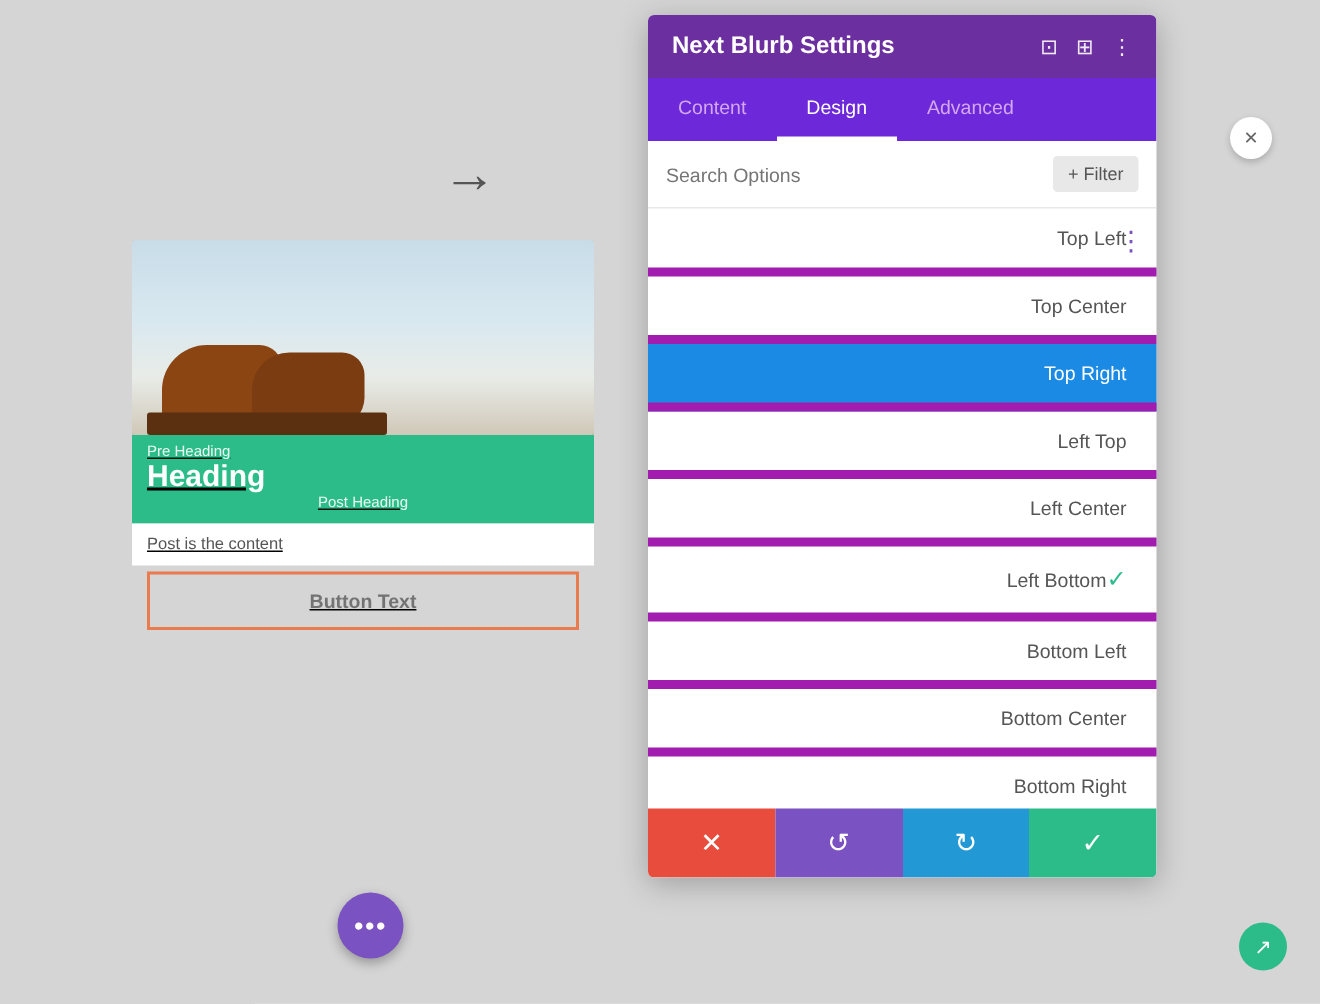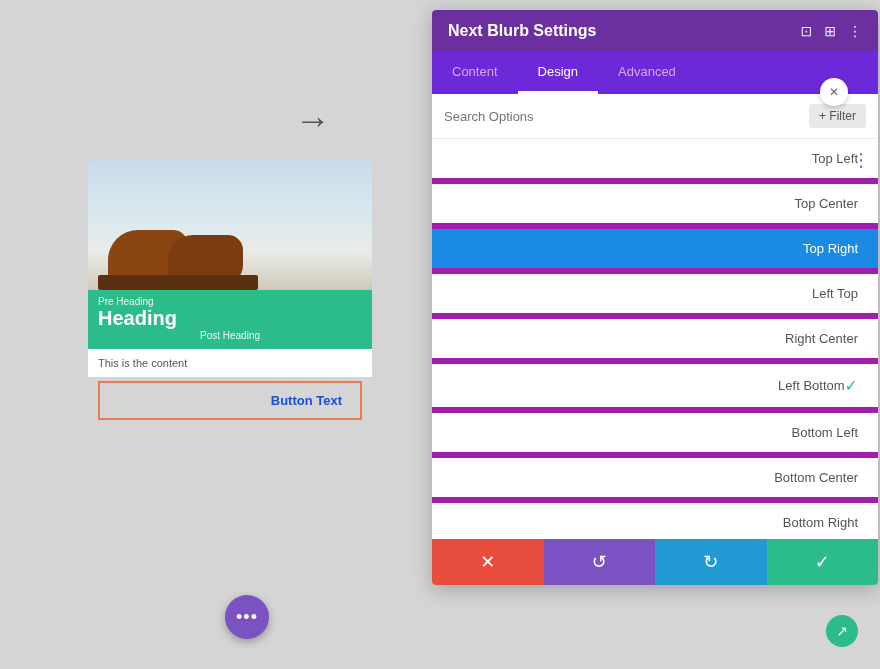--- a/index.html
+++ b/index.html
@@ -29,21 +29,22 @@
       font-size: 36px;
       color: #555;
       font-weight: bold;
     }
 
     
     .blurb-preview {
       position: absolute;
       top: 160px;
       left: 88px;
-      width: 284px;
+      width: 308px;
+      text-decoration: underline;
     }
 
     .blurb-image {
       width: 100%;
       height: 130px;
       background: linear-gradient(135deg, #c8b49a 0%, #a07850 40%, #c8b49a 70%, #8a6840 100%);
       border-radius: 2px;
       position: relative;
       overflow: hidden;
     }
@@ -77,24 +78,24 @@
       padding: 8px 10px;
       font-size: 11px;
       color: #555;
     }
 
     .blurb-button {
       margin: 4px 10px 8px;
       padding: 10px 18px;
       background: transparent;
       border: 2px solid #e97b4f;
-      color: #1d4ed8;
+      color: #737373;
       font-size: 13px;
       font-weight: 600;
-      text-align: right;
+      text-align: center;
       cursor: pointer;
     }
 
     
     .fab-button {
       position: absolute;
       bottom: 30px;
       left: 225px;
       width: 44px;
       height: 44px;
@@ -111,21 +112,21 @@
       color: #fff;
       font-size: 18px;
       letter-spacing: 1px;
     }
 
     
     .settings-panel {
       position: absolute;
       top: 10px;
       left: 432px;
-      width: 446px;
+      width: 339px;
       background: #fff;
       border-radius: 4px;
       box-shadow: 0 4px 20px rgba(0,0,0,0.25);
       overflow: hidden;
     }
 
     
     .panel-header {
       background: #6b2fa0;
       padding: 12px 16px;
@@ -329,21 +330,21 @@
       <div style="position:absolute;bottom:5px;left:20px;width:80px;height:55px;background:#8B4513;border-radius:30px 15px 20px 8px;"></div>
       <div style="position:absolute;bottom:5px;left:80px;width:75px;height:50px;background:#7a3c10;border-radius:25px 15px 20px 8px;"></div>
       <div style="position:absolute;bottom:0;left:10px;width:160px;height:15px;background:#5a3010;border-radius:2px;"></div>
     </div>
   </div>
   <div class="blurb-heading-block">
     <div class="blurb-pre-heading">Pre Heading</div>
     <div class="blurb-heading">Heading</div>
     <div class="blurb-post-heading">Post Heading</div>
   </div>
-  <div class="blurb-body">This is the content</div>
+  <div class="blurb-body">Post is the content</div>
   <div class="blurb-button">Button Text</div>
 </div>
 
 <div class="fab-button">
   <span class="fab-dots">•••</span>
 </div>
 
 <div class="settings-panel">
 
   <div class="panel-header">
@@ -387,21 +388,21 @@
     </div>
     <div class="option-item selected">
       <span>Top Right</span>
 
     </div>
     <div class="option-item">
       <span>Left Top</span>
 
     </div>
     <div class="option-item">
-      <span>Right Center</span>
+      <span>Left Center</span>
 
     </div>
     <div class="option-item checked">
       <span>Left Bottom</span>
       <span class="check-mark">✓</span>
     </div>
     <div class="option-item">
       <span>Bottom Left</span>
 
     </div>

